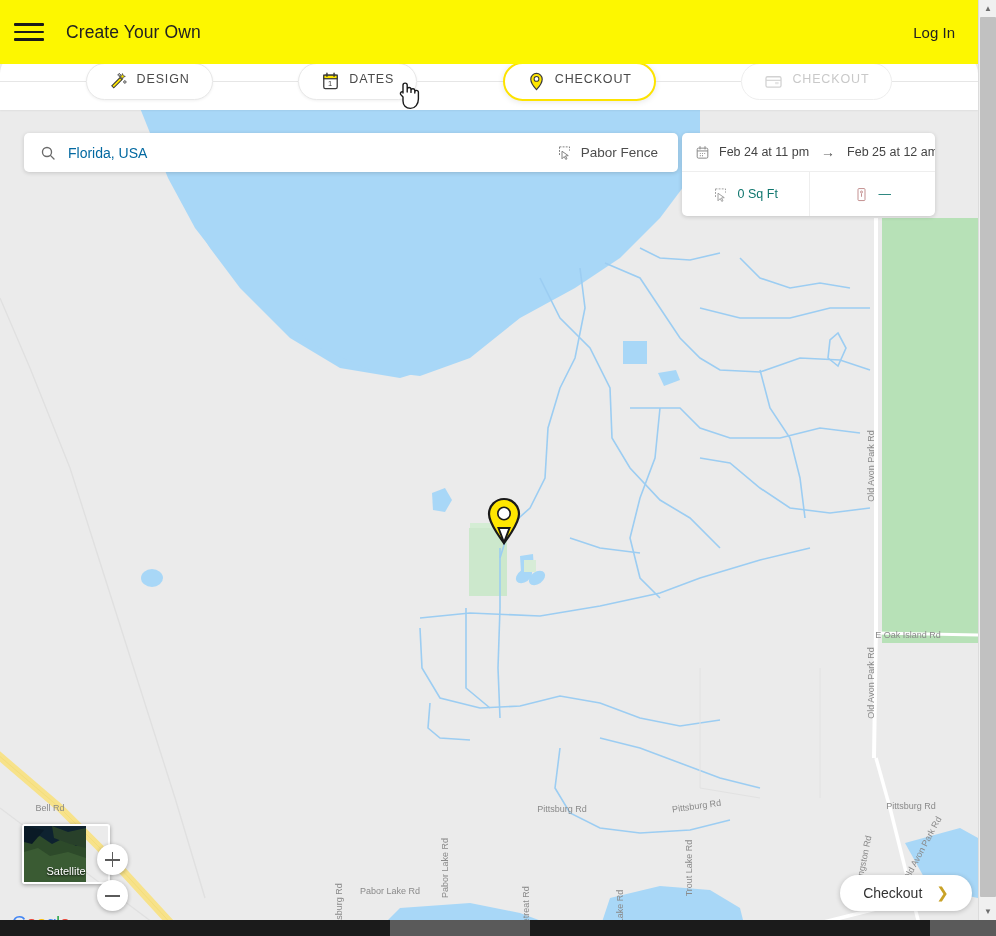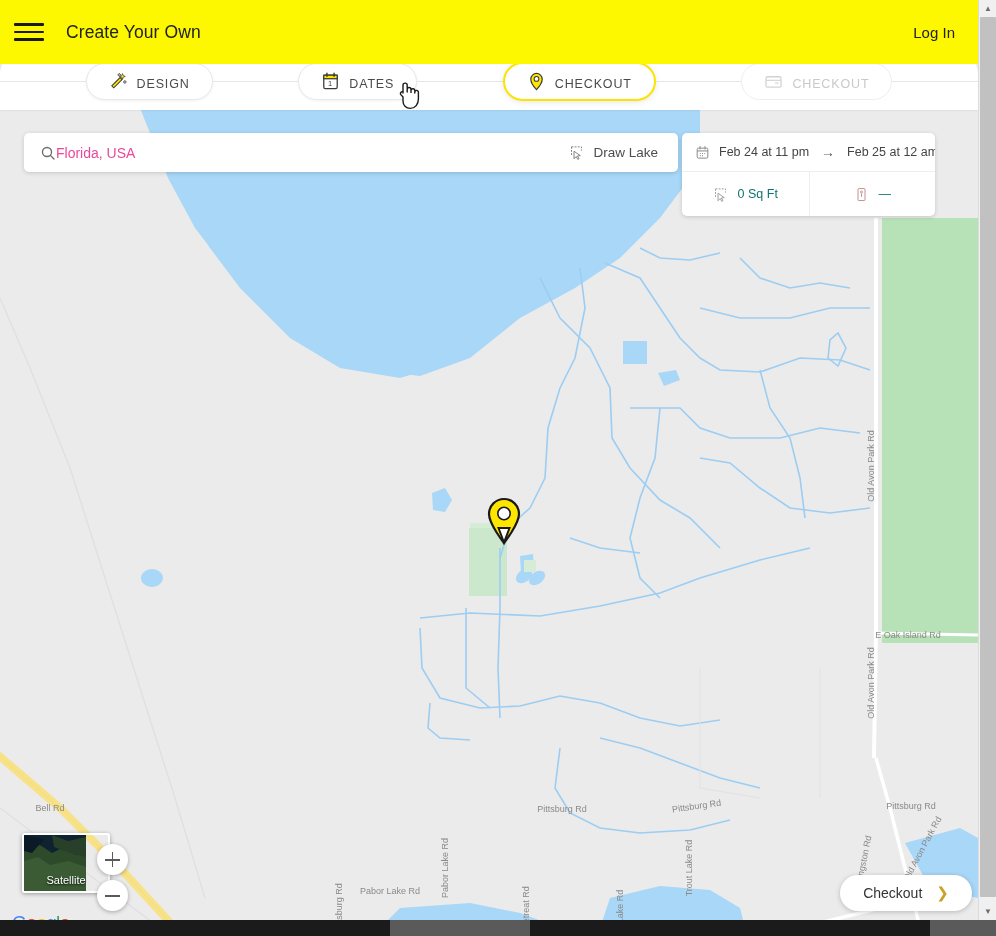--- a/index.html
+++ b/index.html
@@ -39,21 +39,21 @@
     width: 978px; height: 58px;
     background: #fff;
     border-radius: 22px 22px 0 0;
     z-index: 39;
     display: flex; align-items: center; justify-content: center;
     box-shadow: 0 1px 2px rgba(0,0,0,.05);
   }
   .steps { display: flex; align-items: center; width: 100%; }
   .rail { flex: 1 1 auto; height: 1px; background: #e6e6e6; }
   .step {
-    display: flex; align-items: flex-end; gap: 9px;
+    display: flex; align-items: flex-start; gap: 9px;
     padding: 8px 22px;
     border: 1px solid #e8e8e8; border-radius: 22px;
     background: #fff;
     font-size: 12.5px; letter-spacing: .85px; color: #4a4a4a;
     cursor: pointer; white-space: nowrap;
     box-shadow: 0 1px 3px rgba(0,0,0,.06);
   }
   .step.active { border: 2px solid #fde300; box-shadow: 0 1px 6px rgba(0,0,0,.10); }
   .step.disabled { color: #c9c9c9; border-color: #eeeeee; box-shadow:none; cursor: default; }
   .step .ico { width: 19px; height: 19px; display:block; }
@@ -70,21 +70,21 @@
   .searchbar {
     position: absolute; top: 133px; left: 24px;
     width: 654px; height: 39px;
     background: #fff; border-radius: 5px;
     box-shadow: 0 1px 4px rgba(0,0,0,.16);
     display: flex; align-items: center; z-index: 30;
   }
   .searchbar .s-ico { margin-left: 16px; width:16px; height:16px; color:#6a6a6a; }
   .search-input {
     border: 0; outline: 0; flex: 1 1 auto;
-    font-size: 14px; color: #ec4899;
+    margin-left: 12px; font-size: 14px; color: #0369a1;
     font-family: "Liberation Sans", sans-serif; background: transparent;
   }
   .draw-fence {
     display:flex; align-items:center; gap: 9px;
     margin-right: 20px; font-size: 13.5px; color: #4d4d4d; cursor: pointer;
   }
   .draw-fence .f-ico { width: 15px; height: 15px; }
 
   
   .infopanel {
@@ -104,21 +104,21 @@
   .ip-row2 { height: 44px; display:flex; }
   .ip-cell {
     flex: 1 1 50%; display:flex; align-items:center; justify-content:center;
     gap: 10px; font-size: 12.5px; color:#0f766e;
   }
   .ip-cell + .ip-cell { border-left: 1px solid #eeeeee; }
   .ip-cell .c-ico { width: 15px; height: 15px; }
 
   
   .satellite-toggle {
-    position: absolute; left: 22px; bottom: 43px;
+    position: absolute; left: 22px; bottom: 52px;
     width: 88px; height: 60px; border-radius: 3px;
     border: 2px solid #fff; overflow:hidden; cursor:pointer;
     box-shadow: 0 1px 4px rgba(0,0,0,.35);
     z-index: 30;
   }
   .sat-label {
     position:absolute; left:0; right:0; bottom: 5px; text-align:center;
     color:#fff; font-size: 11px; text-shadow: 0 1px 2px rgba(0,0,0,.9);
   }
   .zoom-btn {
@@ -372,21 +372,21 @@
       <circle cx="10.5" cy="10.5" r="6.8"></circle>
         <path d="M15.6 15.6 L21 21" stroke-linecap="round"></path>
     </svg>
     <input class="search-input" type="text" id="searchInput" placeholder="Search a location" value="Florida, USA" style="">
     <div class="draw-fence">
       <svg class="f-ico" viewBox="0 0 24 24" fill="none" stroke="#7a7a7a" stroke-width="1.5">
         <path d="M4 3 L20 3 L20 9" stroke-dasharray="3 2"></path>
         <path d="M4 3 L4 16" stroke-dasharray="3 2"></path>
         <path d="M8 10 L8 22 L11.5 18.5 L14 23 L16 22 L13.5 17.5 L18 17 Z" fill="#fff" stroke="#7a7a7a"></path>
       </svg>
-      <span>Draw Lake</span>
+      <span>Pabor Fence</span>
     </div>
   </div>
 
   <div class="infopanel">
     <div class="ip-row1">
       <svg class="cal" viewBox="0 0 24 24" fill="none" stroke="#8a8a8a" stroke-width="1.6">
         <rect x="3.5" y="5" width="17" height="16" rx="2"></rect>
         <path d="M3.5 9.5 h17"></path>
           <path d="M8 2.5 v4 M16 2.5 v4" stroke-linecap="round"></path>
         <circle cx="8.5" cy="13.5" r=".9" fill="#8a8a8a" stroke="none"></circle>

